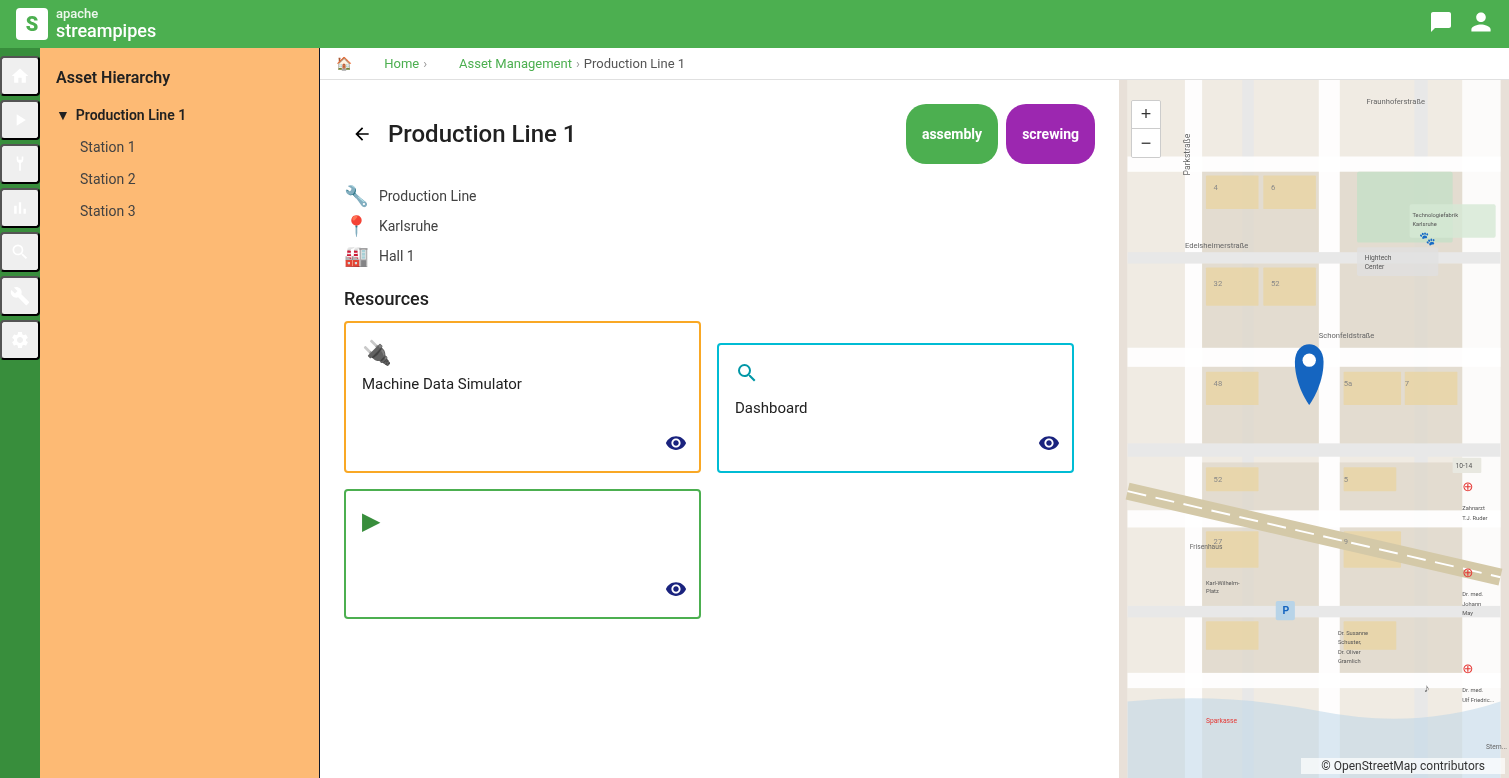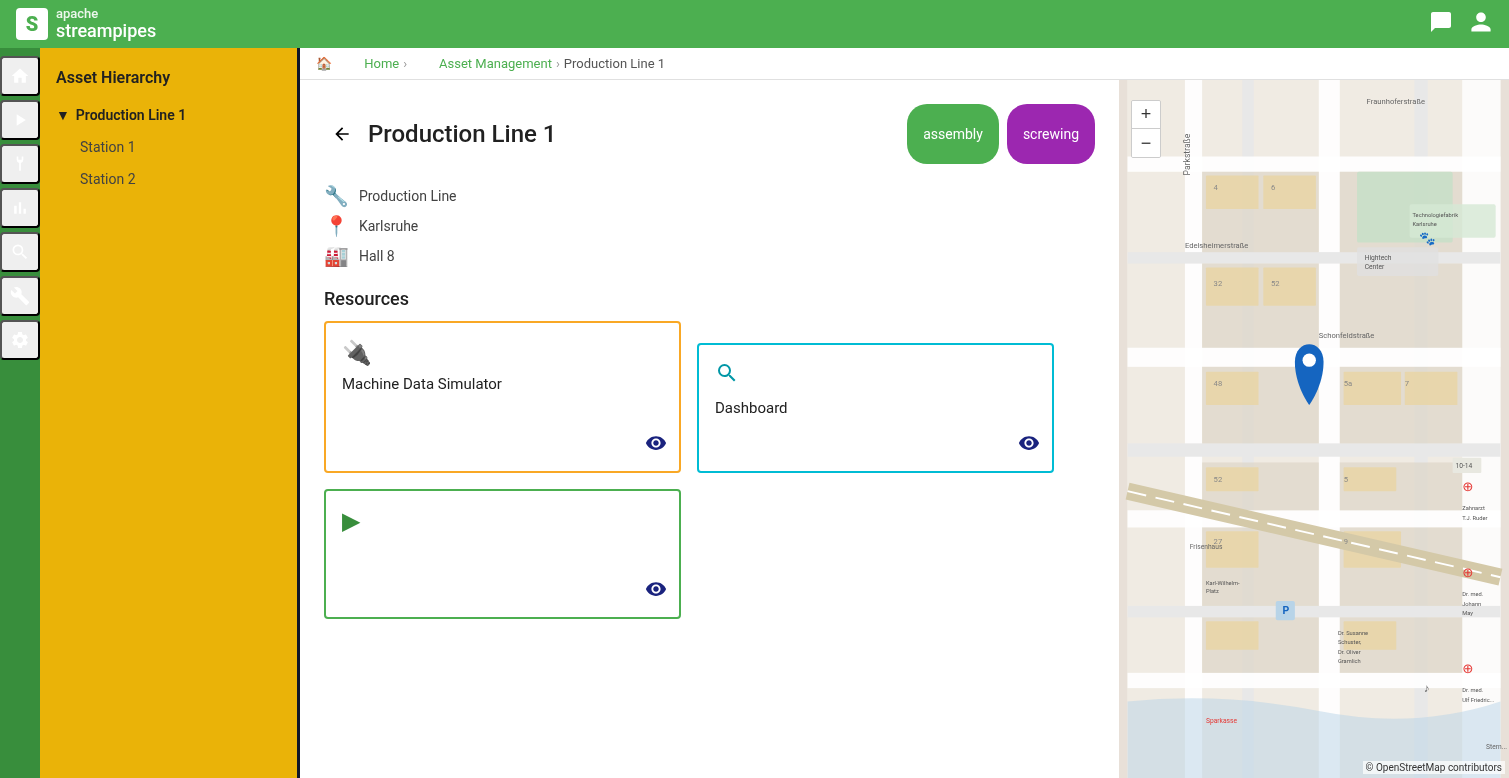--- a/index.html
+++ b/index.html
@@ -67,23 +67,23 @@
 
     
     .main-layout {
       display: flex;
       position: fixed;
       top: 48px; left: 40px; right: 0; bottom: 0;
     }
 
     
     .asset-panel {
-      width: 260px;
-      background: #eab308;
-      border-right: 3px solid #0f172a;
+      width: 280px;
+      background: #fdba74;
+      border-right: 1px solid #0f172a;
       flex-shrink: 0;
       overflow-y: auto;
     }
     .asset-panel-title {
       font-size: 16px;
       font-weight: 600;
       padding: 20px 16px 12px;
       color: #212121;
     }
     .hierarchy-item {
@@ -135,21 +135,21 @@
     }
     .page-title {
       font-size: 24px;
       font-weight: 500;
       color: #212121;
     }
     .tag-chip {
       padding: 22px 16px;
       border-radius: 20px;
       font-size: 14px;
-      font-weight: 400;
+      font-weight: 700;
       color: white;
     }
     .tag-chip.assembly { background: #4caf50; }
     .tag-chip.screwing { background: #9c27b0; text-align: center; }
 
     
     .info-row {
       display: flex;
       align-items: center;
       gap: 10px;
@@ -222,24 +222,24 @@
       font-size: 18px;
       display: flex; align-items: center; justify-content: center;
       color: #333;
       border-bottom: 1px solid #ccc;
     }
     .map-btn:last-child { border-bottom: none; }
     .map-attribution {
       position: absolute;
       bottom: 4px;
       right: 4px;
-      font-size: 10px;
+      font-size: 12px;
       color: #333;
       background: rgba(255,255,255,0.7);
-      padding: 1px 3px;
+      padding: 1px 20px;
     }
 
     
     .map-svg {
       width: 100%;
       height: 100%;
     }
   </style>
 </head>
 <body>
@@ -313,20 +313,23 @@
       <span style="font-size:14px;">▼</span>
       <span>Production Line 1</span>
     </div>
 
     <div class="hierarchy-item child">
       <span>Station 1</span>
     </div>
     <div class="hierarchy-item child">
       <span>Station 2</span>
     </div>
+    <div class="hierarchy-item child">
+      <span>Station 3</span>
+    </div>
   </div>
 
   <div style="flex:1; display:flex; flex-direction:column; overflow:hidden;">
 
     <div class="breadcrumb-bar">
       <span>🏠</span>
       <a>Home</a>
       <span class="sep">›</span>
       <a>Asset Management</a>
       <span class="sep">›</span>
@@ -352,21 +355,21 @@
         <div class="info-row">
           <span style="color:#4caf50; font-size:20px;">🔧</span>
           <span>Production Line</span>
         </div>
         <div class="info-row">
           <span style="color:#e53935; font-size:20px;">📍</span>
           <span>Karlsruhe</span>
         </div>
         <div class="info-row">
           <span style="color:#4caf50; font-size:20px;">🏭</span>
-          <span>Hall 8</span>
+          <span>Hall 1</span>
         </div>
 
         <div class="section-title">Resources</div>
 
         <div class="resources-grid">
 
           <div class="resource-card yellow">
             <div class="resource-card-icon" style="color:#8d6e00;">🔌</div>
             <div class="resource-card-label">Machine Data Simulator</div>
             <span class="resource-card-eye" style="cursor:pointer;">

